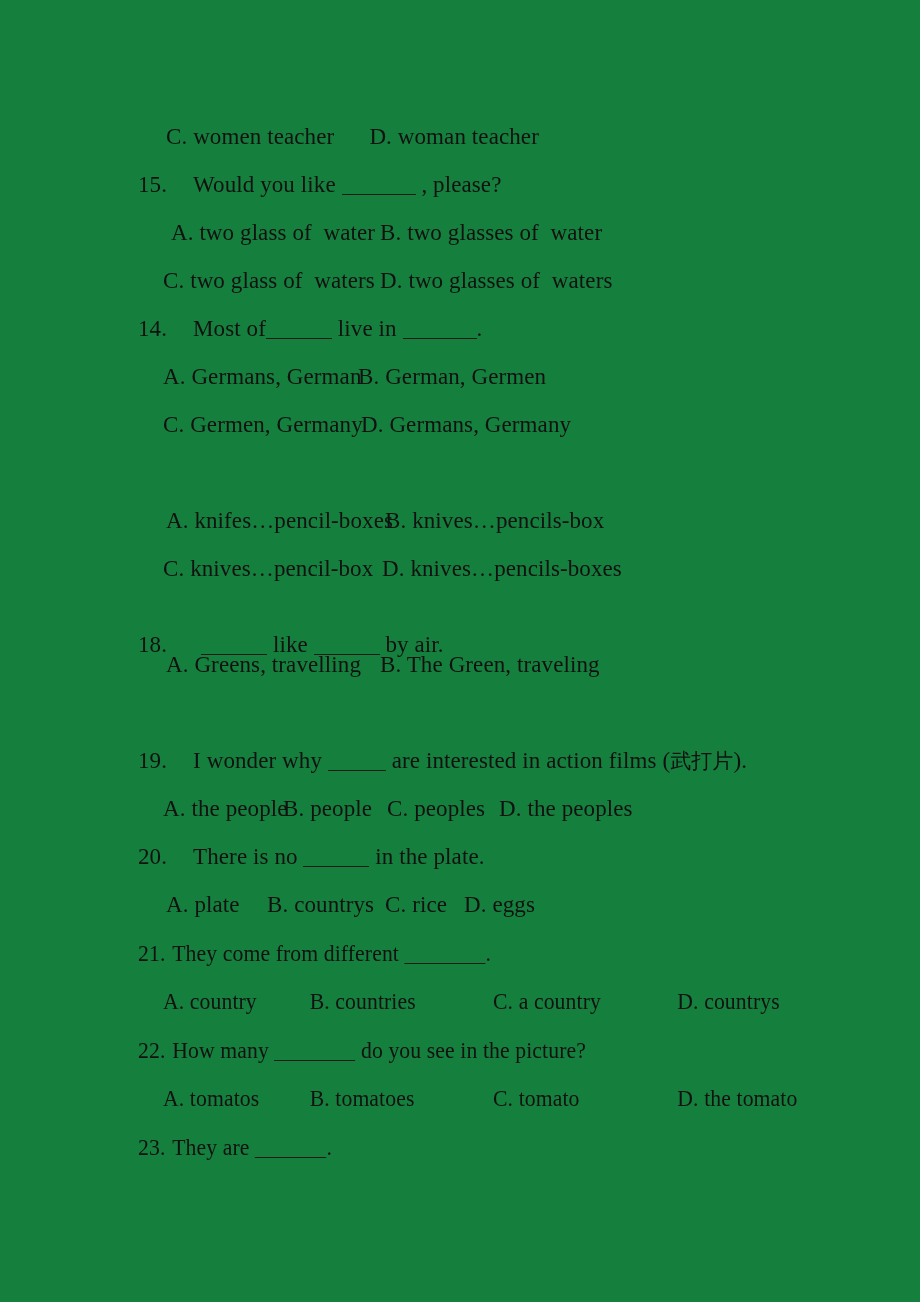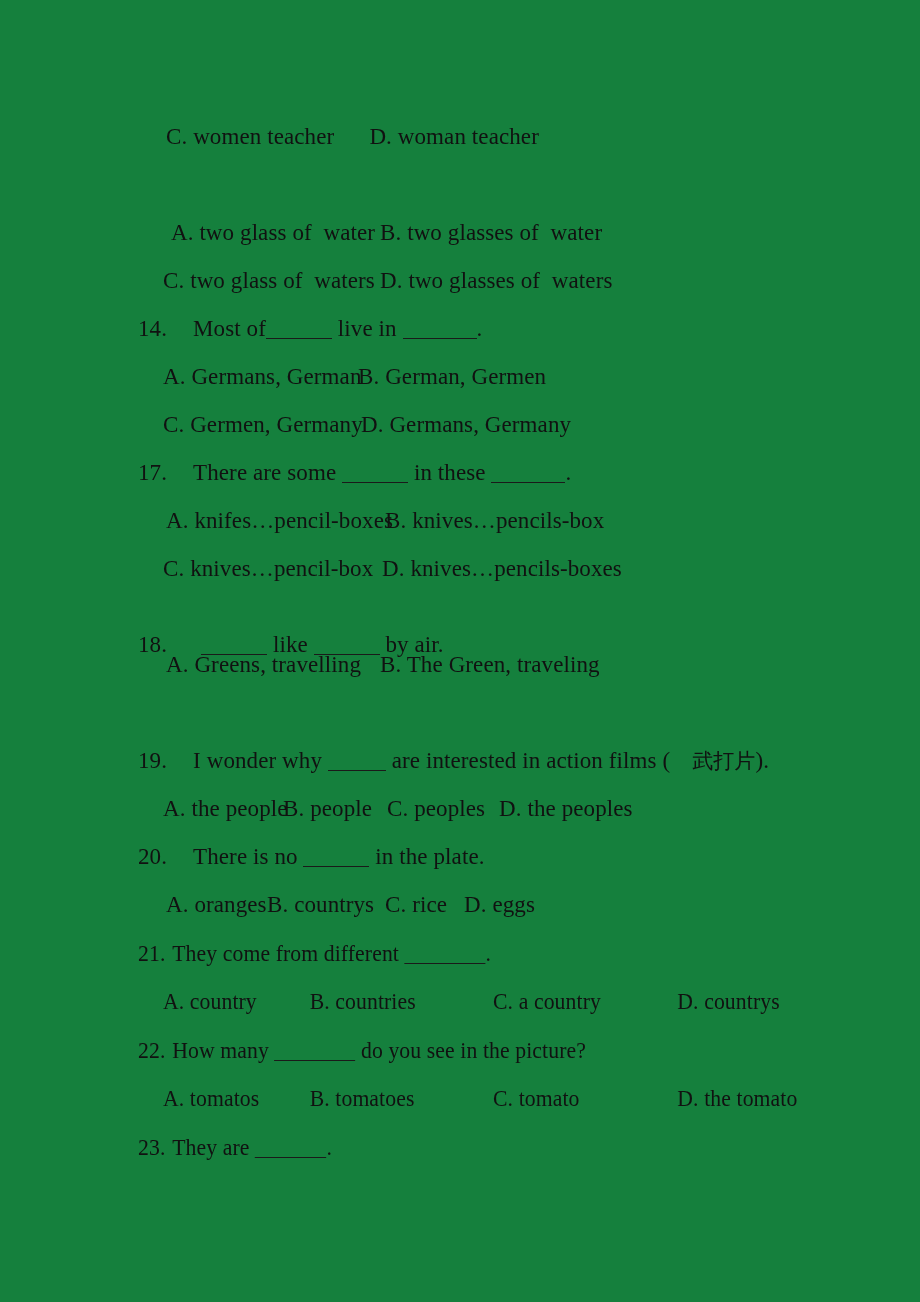--- a/index.html
+++ b/index.html
@@ -57,51 +57,50 @@
   .b-sm { width: 58px; }
   .b-md { width: 66px; }
   .b-lg { width: 74px; }
   .b-xl { width: 84px; }
   .col {
     display: inline-block;
   }
   .cjk {
     font-family: "DejaVu Sans", "Liberation Sans", sans-serif;
     font-size: 21px;
-    margin-left: 22px;
   }
   .gap-2 { display: inline-block; width: 26px; }
   .gap-3 { display: inline-block; width: 34px; }
 </style>
 </head>
 <body>
 
 <div id="page">
 
   <div class="line opt-a" style="top:124px;">C. women teacher      D. woman teacher</div>
 
+  <div class="line stem" style="top:172px;"><span>15.</span><span class="gap-2"></span><span>Would you like </span><span class="blank b-lg"></span><span> , please?</span></div>
   <div class="line opt-a" style="top:220px;"><span class="col" style="width:214px;text-align:center;">A. two glass of  water</span><span>B. two glasses of  water</span></div>
   <div class="line opt" style="top:268px;"><span class="col" style="width:217px;">C. two glass of  waters</span><span>D. two glasses of  waters</span></div>
 
   <div class="line stem" style="top:316px;"><span>14.</span><span class="gap-2"></span><span>Most of</span><span class="blank b-md"></span><span> live in </span><span class="blank b-lg"></span><span>.</span></div>
   <div class="line opt" style="top:412px;"><span class="col" style="width:198px;">C. Germen, Germany</span><span>D. Germans, Germany</span></div>
   <div class="line opt" style="top:364px;"><span class="col" style="width:195px;">A. Germans, German</span><span>B. German, Germen</span></div>
 
-  <div class="line stem" style="top:460px;"><span>17.</span><span class="gap-2"></span><span>There are some </span><span class="blank b-md"></span><span> in these </span><span class="blank b-lg"></span><span>.</span></div>
   <div class="line opt-a" style="top:508px;"><span class="col" style="width:219px;">A. knifes…pencil-boxes</span><span>B. knives…pencils-box</span></div>
   <div class="line opt" style="top:556px;"><span class="col" style="width:219px;">C. knives…pencil-box</span><span>D. knives…pencils-boxes</span></div>
 
   <div class="line stem" style="top:632px;"><span>18.</span><span class="gap-3"></span><span class="blank b-md"></span><span> like </span><span class="blank b-md"></span><span> by air.</span></div>
   <div class="line opt-a" style="top:652px;"><span class="col" style="width:214px;">A. Greens, travelling</span><span>B. The Green, traveling</span></div>
 
   <div class="line stem" style="top:748px;"><span>19.</span><span class="gap-2"></span><span>I wonder why </span><span class="blank b-sm"></span><span> are interested in action films (</span><span class="cjk">武打片</span><span>).</span></div>
   <div class="line opt" style="top:796px;"><span class="col" style="width:120px;">A. the people</span><span class="col" style="width:104px;">B. people</span><span class="col" style="width:112px;">C. peoples</span><span>D. the peoples</span></div>
 
   <div class="line stem" style="top:844px;"><span>20.</span><span class="gap-2"></span><span>There is no </span><span class="blank b-md"></span><span> in the plate.</span></div>
-  <div class="line opt-a" style="top:892px;"><span class="col" style="width:101px;">A. oranges</span><span class="col" style="width:118px;">B. countrys</span><span class="col" style="width:79px;">C. rice</span><span>D. eggs</span></div>
+  <div class="line opt-a" style="top:892px;"><span class="col" style="width:101px;">A. plate</span><span class="col" style="width:118px;">B. countrys</span><span class="col" style="width:79px;">C. rice</span><span>D. eggs</span></div>
 
   <div class="line stem cond" style="top:941px;"><span>21.</span><span style="display:inline-block;width:7px;"></span><span>They come from different </span><span class="blank b-xl"></span><span>.</span></div>
   <div class="line opt cond" style="top:989px;"><span class="col" style="width:152px;">A. country</span><span class="col" style="width:190px;">B. countries</span><span class="col" style="width:191px;">C. a country</span><span>D. countrys</span></div>
 
   <div class="line stem cond" style="top:1038px;"><span>22.</span><span style="display:inline-block;width:7px;"></span><span>How many </span><span class="blank b-xl"></span><span> do you see in the picture?</span></div>
   <div class="line opt cond" style="top:1086px;"><span class="col" style="width:152px;">A. tomatos</span><span class="col" style="width:190px;">B. tomatoes</span><span class="col" style="width:191px;">C. tomato</span><span>D. the tomato</span></div>
 
   <div class="line stem cond" style="top:1135px;"><span>23.</span><span style="display:inline-block;width:7px;"></span><span>They are </span><span class="blank b-lg"></span><span>.</span></div>
 
 </div>

